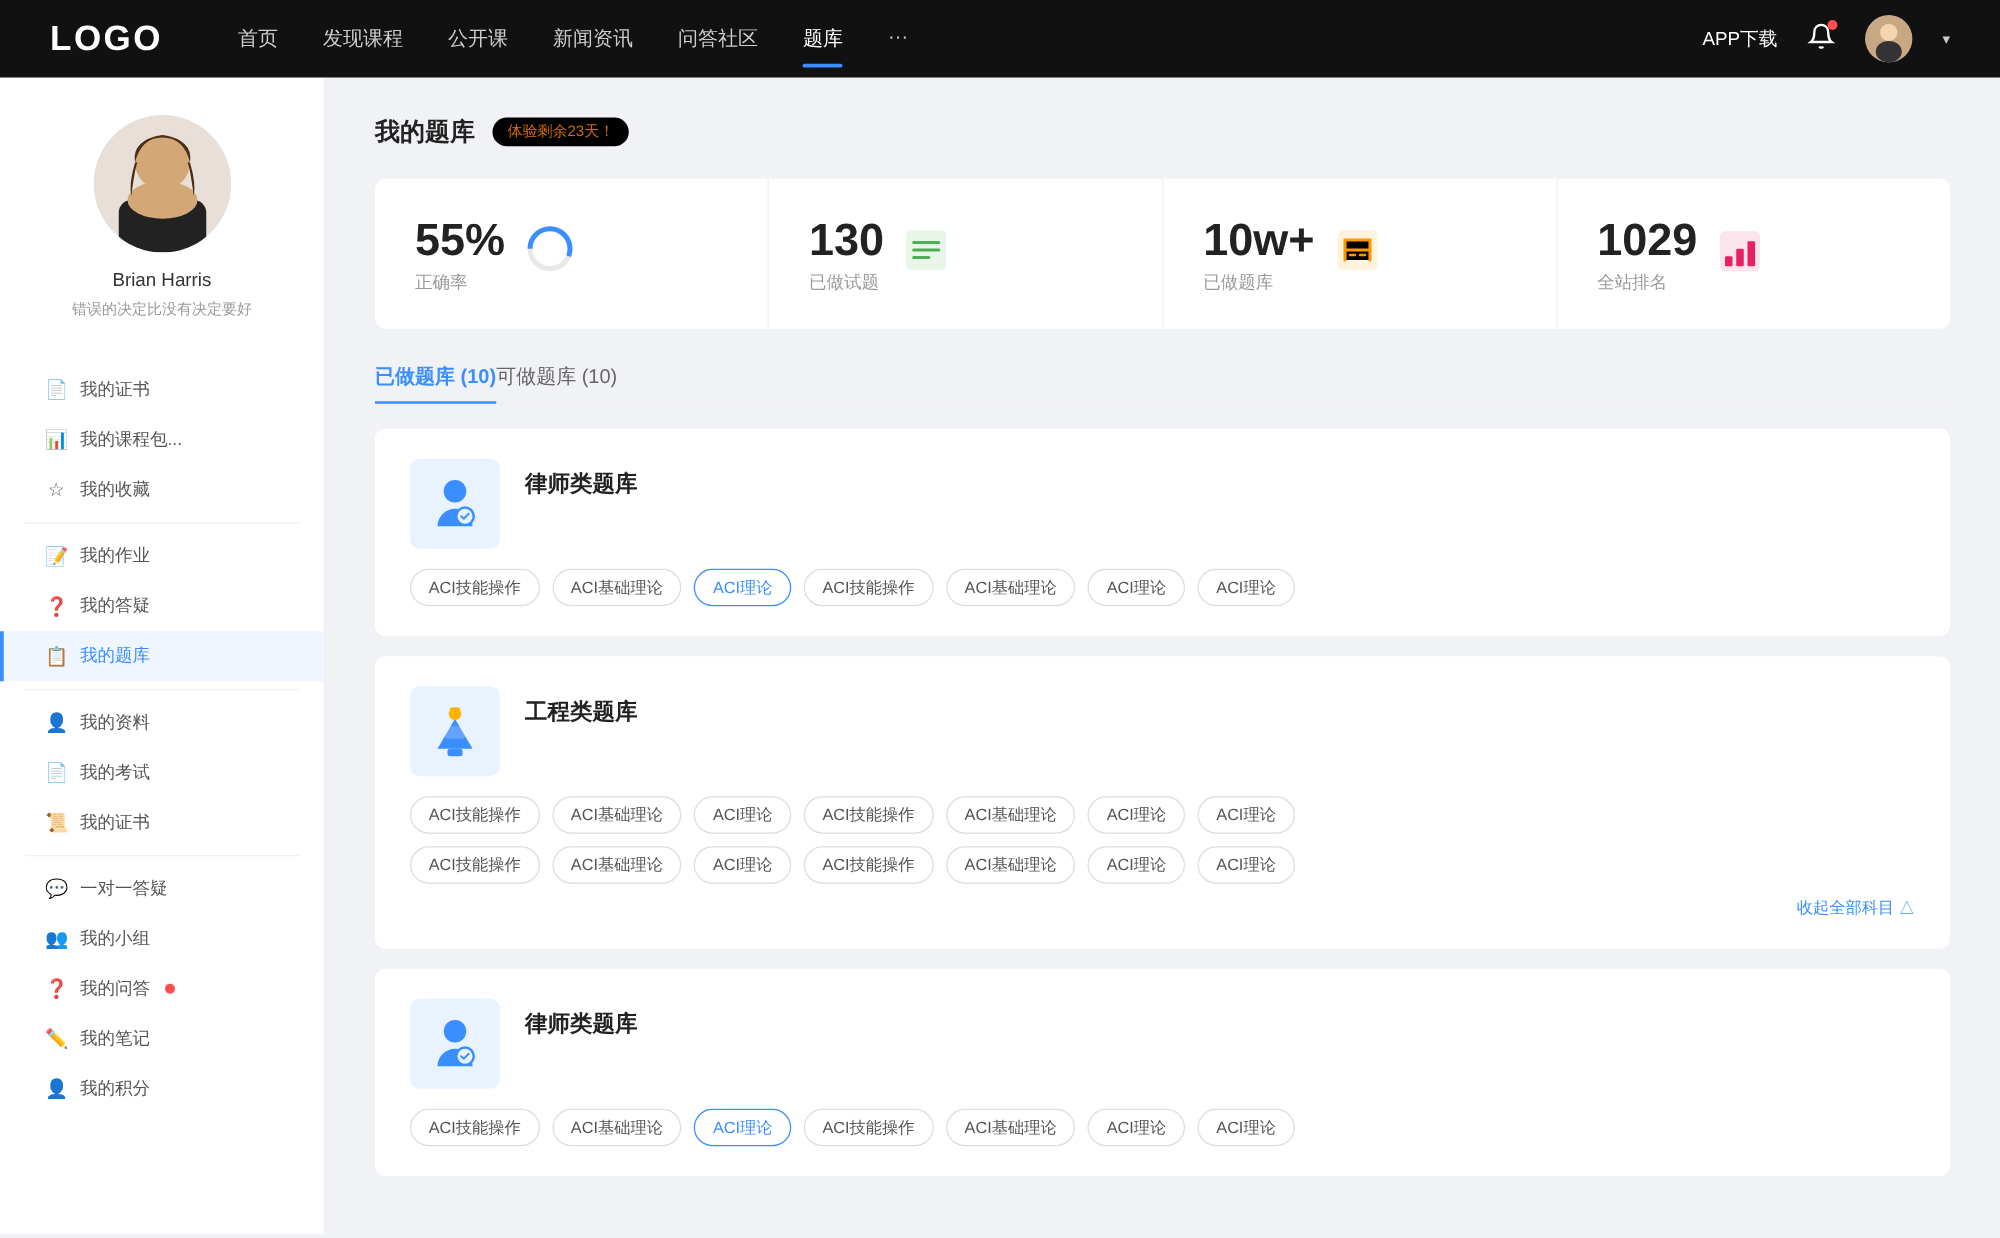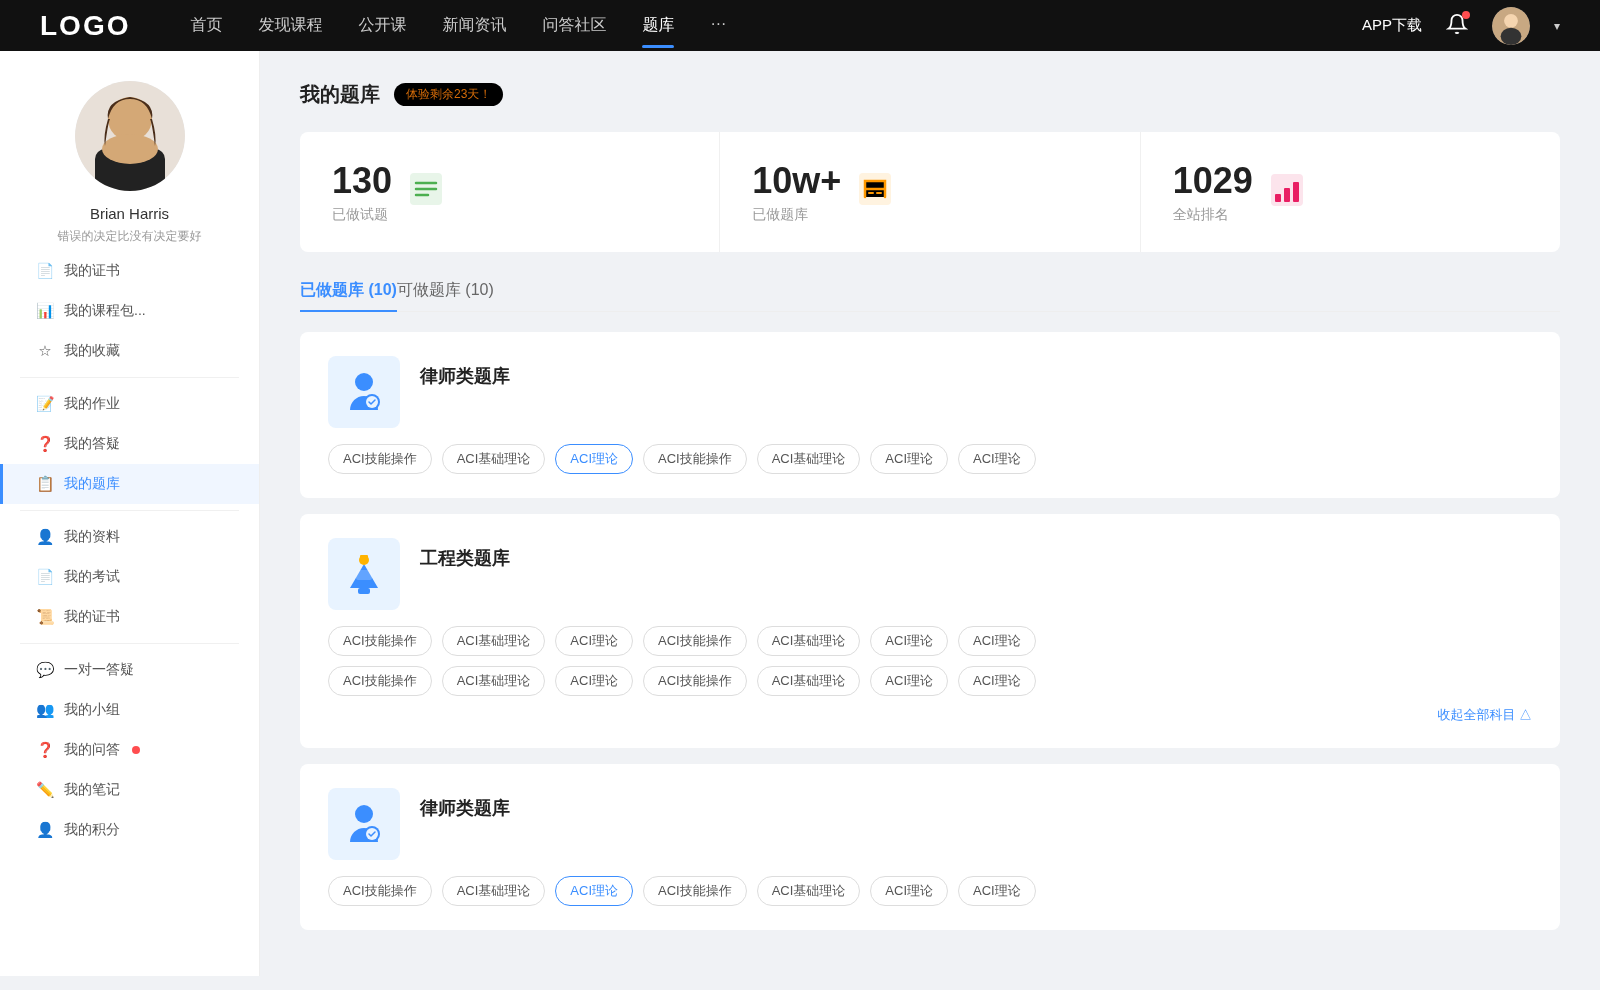--- a/index.html
+++ b/index.html
@@ -1,20 +1,20 @@
 <!DOCTYPE html>
 <html><head>
   <meta charset="utf-8">
   <style>
     * { margin: 0; padding: 0; box-sizing: border-box; }
     body { font-family: 'PingFang SC', 'Microsoft YaHei', sans-serif; background: #f0f2f5; width: 1600px; min-height: 990px; overflow-x: hidden; }
 
     
     .navbar {
-      width: 100%; height: 51px; background: #111; display: flex; align-items: center;
+      width: 100%; height: 62px; background: #111; display: flex; align-items: center;
       padding: 0 40px; position: sticky; top: 0; z-index: 100;
     }
     .navbar-logo { color: #fff; font-size: 28px; font-weight: 900; letter-spacing: 2px; margin-right: 60px; }
     .navbar-links { display: flex; gap: 36px; flex: 1; }
     .navbar-link {
       color: #ccc; font-size: 16px; cursor: pointer; padding: 4px 0; position: relative;
       text-decoration: none;
     }
     .navbar-link.active { color: #fff; }
     .navbar-link.active::after {
@@ -43,21 +43,21 @@
       width: 260px; background: #fff; padding: 30px 0 20px 0;
       display: flex; flex-direction: column; align-items: center;
       border-right: 1px solid #eee; flex-shrink: 0;
     }
     .sidebar-avatar {
       width: 110px; height: 110px; border-radius: 50%; background: #e8e8e8;
       overflow: hidden; display: flex; align-items: center; justify-content: center; margin-bottom: 14px;
     }
     .sidebar-avatar svg { width: 100%; height: 100%; }
     .sidebar-name { font-size: 15px; color: #333; font-weight: 500; margin-bottom: 6px; }
-    .sidebar-motto { font-size: 12px; color: #999; margin-bottom: 6px; }
+    .sidebar-motto { font-size: 12px; color: #999; margin-bottom: 36px; }
     .sidebar-menu { width: 100%; }
     .sidebar-item {
       display: flex; align-items: center; gap: 10px;
       padding: 11px 36px; cursor: pointer; font-size: 14px; color: #555;
       position: relative;
     }
     .sidebar-item.active { color: #3b8eff; background: #f0f6ff; }
     .sidebar-item.active::before {
       content: ''; position: absolute; left: 0; top: 0; bottom: 0; width: 3px; background: #3b8eff;
     }
@@ -244,20 +244,32 @@
   <main class="main-content">
 
     <div class="page-header">
       <span class="page-title">我的题库</span>
       <span class="trial-badge">体验剩余23天！</span>
     </div>
 
     <div class="stats-row">
       <div class="stat-item">
         <div>
+          <div class="stat-value">55%</div>
+          <div class="stat-label">正确率</div>
+        </div>
+        <div style="font-size:32px;">
+          <svg width="40" height="40" viewBox="0 0 40 40">
+            <circle cx="20" cy="20" r="16" fill="none" stroke="#e8e8e8" stroke-width="4"></circle>
+            <circle cx="20" cy="20" r="16" fill="none" stroke="#3b8eff" stroke-width="4" stroke-dasharray="56 44" stroke-dashoffset="25" transform="rotate(-90 20 20)"></circle>
+          </svg>
+        </div>
+      </div>
+      <div class="stat-item">
+        <div>
           <div class="stat-value">130</div>
           <div class="stat-label">已做试题</div>
         </div>
         <div style="font-size:28px; color:#4caf50;">
           <svg width="36" height="36" viewBox="0 0 36 36">
             <rect x="2" y="2" width="32" height="32" rx="4" fill="#e8f5e9"></rect>
             <path d="M8 18h20M8 12h20M8 24h12" stroke="#4caf50" stroke-width="2.5" stroke-linecap="round"></path>
           </svg>
         </div>
       </div>

